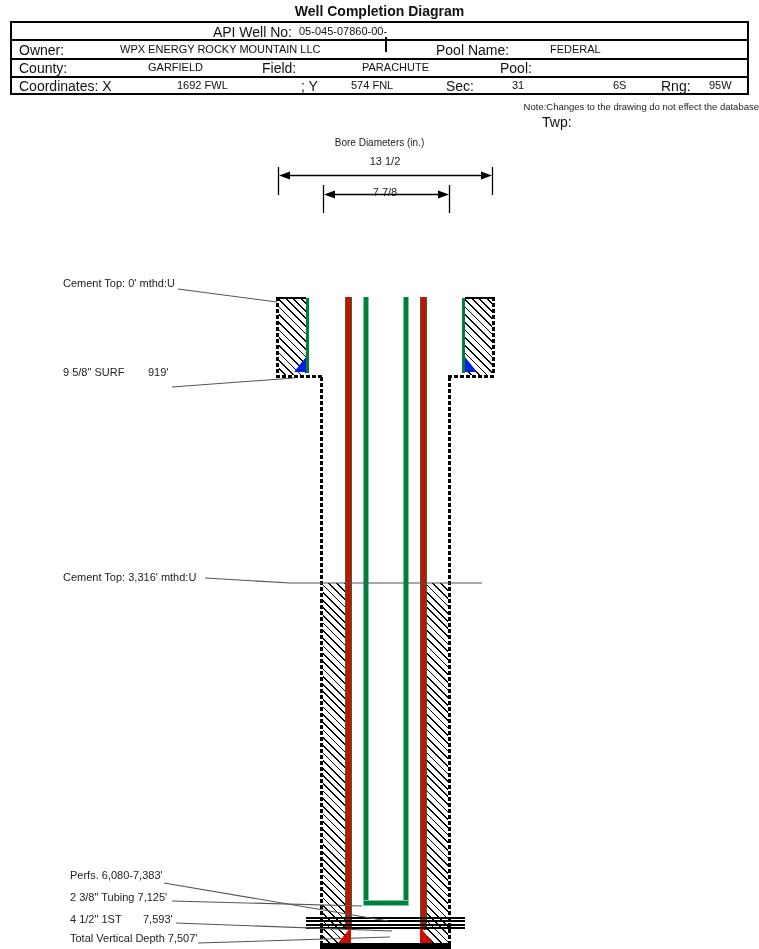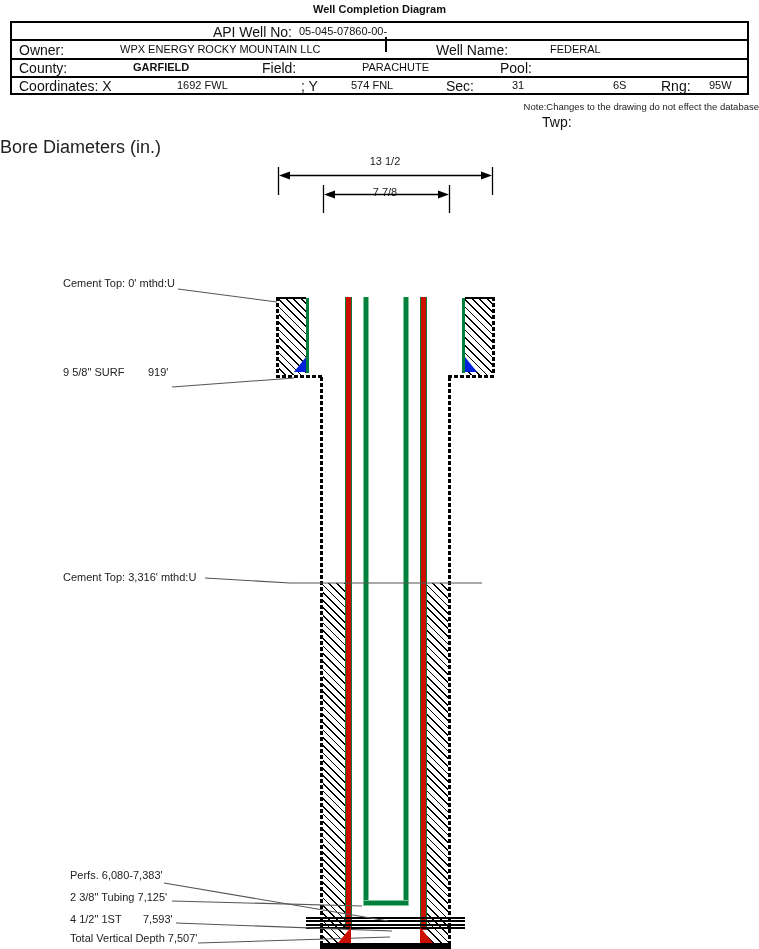--- a/index.html
+++ b/index.html
@@ -1,27 +1,27 @@
 <!DOCTYPE html>
 <html><head>
 <meta charset="utf-8">
 <style>
   html,body{margin:0;padding:0;background:#fff;}
   .canvas{position:relative;width:759px;height:949px;background:#fff;overflow:hidden;
           font-family:"Liberation Sans","DejaVu Sans",sans-serif;color:#111;}
   .abs{position:absolute;}
-  .doc-title{left:0;right:0;top:3px;text-align:center;font-size:11px;font-weight:bold;}
+  .doc-title{left:0;right:0;top:3px;text-align:center;font-size:14px;font-weight:bold;}
   
   .hdr-table{left:10px;top:21px;width:735px;height:70px;border:2px solid #000;background:#fff;}
   .hdr-sep{left:0;right:0;height:2px;background:#000;}
   .hdr-vdiv{width:2px;background:#000;}
   .cell{position:absolute;font-size:11px;white-space:nowrap;}
   .cell.lbl{font-weight:normal;font-size:14px;}
   .note{left:0;right:0;top:101px;text-align:right;font-size:9.5px;color:#222;}
-  .bore-title{left:0;right:0;top:137px;text-align:left;font-size:18px;color:#222;}
+  .bore-title{left:0;right:0;top:137px;text-align:center;font-size:10px;color:#222;}
   .dim-lbl{width:80px;text-align:center;font-size:11px;color:#222;}
   
   .hatch{background-color:#fff;background-image:repeating-linear-gradient(45deg,#fff 0,#fff 4.2px,#000 4.2px,#000 5.4px);}
   .wall-v{width:3px;background:repeating-linear-gradient(180deg,#000 0,#000 4px,#fff 4px,#fff 6px);}
   .wall-h{height:3px;background:repeating-linear-gradient(90deg,#000 0,#000 4px,#fff 4px,#fff 6px);}
   .casing-red{width:7px;box-sizing:border-box;background:#cc0f00;border-left:1.5px solid #0a7a3c;border-right:1.5px solid #0a7a3c;}
   .tube-green{background:#00803c;border-left:1px solid #79c79a;border-right:1px solid #79c79a;box-sizing:border-box;}
   .tube-green-h{background:#00803c;border:1px solid #79c79a;box-sizing:border-box;}
   .perf{height:2px;background:#000;}
   .bottom-bar{background:#000;}
@@ -39,25 +39,25 @@
     <div class="abs hdr-sep" style="top:16px;"></div>
     <div class="abs hdr-sep" style="top:35px;"></div>
     <div class="abs hdr-sep" style="top:53px;"></div>
     <div class="abs hdr-vdiv" style="left:373px;top:14px;height:15px;"></div>
 
     <div class="cell lbl" style="left:160px;top:1px;width:120px;text-align:right;">API Well No:</div>
     <div class="cell" style="left:287px;top:2px;">05-045-07860-00-</div>
 
     <div class="cell lbl" style="left:7px;top:19px;">Owner:</div>
     <div class="cell" style="left:108px;top:20px;">WPX ENERGY ROCKY MOUNTAIN LLC</div>
-    <div class="cell lbl" style="left:424px;top:19px;">Well Name:</div>
+    <div class="cell lbl" style="left:424px;top:19px;">Pool Name:</div>
     <div class="cell" style="left:538px;top:20px;">FEDERAL</div>
 
     <div class="cell lbl" style="left:7px;top:37px;">County:</div>
-    <div class="cell" style="left:121px;top:38px;font-weight:bold;">GARFIELD</div>
+    <div class="cell" style="left:136px;top:38px;">GARFIELD</div>
     <div class="cell lbl" style="left:250px;top:37px;">Field:</div>
     <div class="cell" style="left:350px;top:38px;">PARACHUTE</div>
     <div class="cell lbl" style="left:488px;top:37px;">Pool:</div>
     <div class="cell" style="left:545px;top:38px;"></div>
 
     <div class="cell lbl" style="left:7px;top:55px;">Coordinates: X</div>
     <div class="cell" style="left:165px;top:56px;">1692 FWL</div>
     <div class="cell lbl" style="left:289px;top:55px;">; Y</div>
     <div class="cell" style="left:339px;top:56px;">574 FNL</div>
     <div class="cell lbl" style="left:434px;top:55px;">Sec:</div>

